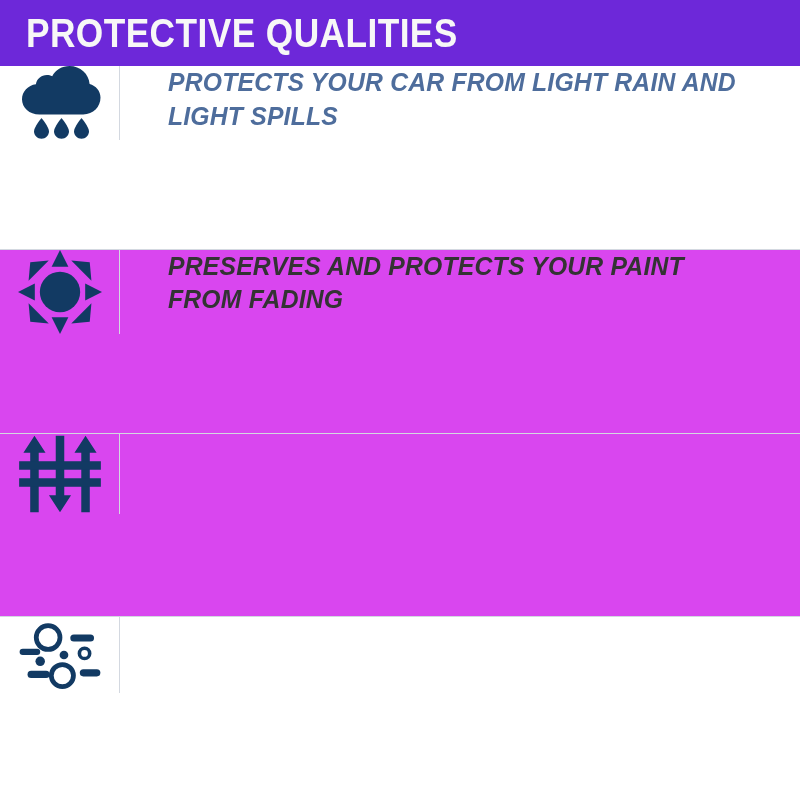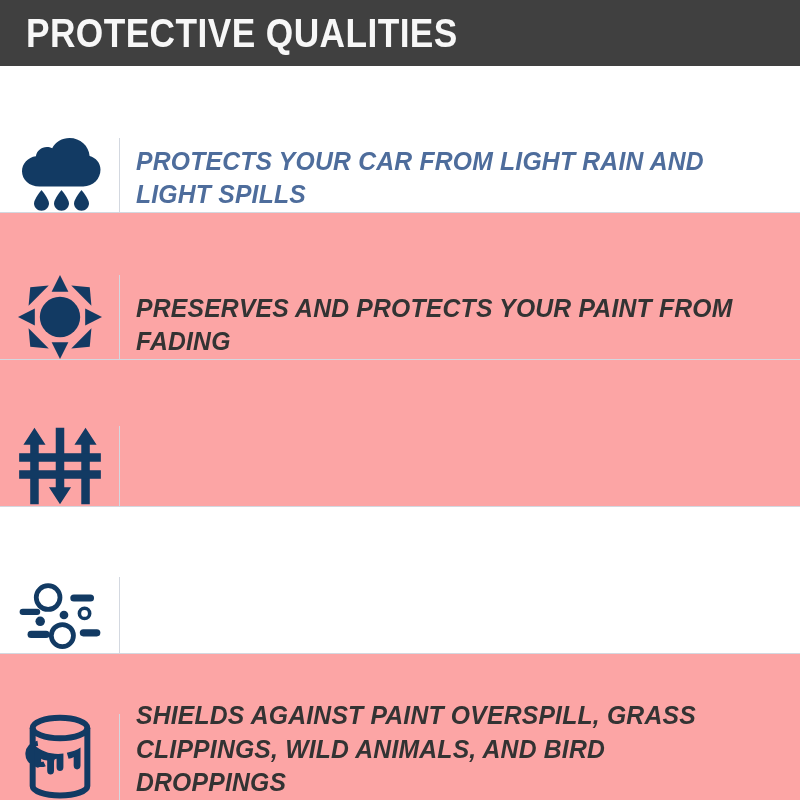--- a/index.html
+++ b/index.html
@@ -17,21 +17,21 @@
     height: 800px;
     position: relative;
     overflow: hidden;
     background: #ffffff;
     box-sizing: border-box;
   }
 
   
   .header {
     height: 66px;
-    background: #404040;
+    background: #6d28d9;
     display: flex;
     align-items: center;
     padding-left: 26px;
     box-sizing: border-box;
   }
   .header-title {
     color: #f7f7f7;
     font-family: "Liberation Sans Narrow", "Liberation Sans", sans-serif;
     font-size: 41px;
     font-weight: bold;
@@ -44,30 +44,31 @@
 
   
   .rows {
     height: 734px;
     display: flex;
     flex-direction: column;
   }
   .row {
     flex: 1 1 0;
     display: flex;
-    align-items: flex-end;
+    align-items: flex-start;
     position: relative;
     border-bottom: 1px solid #d3d8e0;
     box-sizing: border-box;
+    gap: 32px;
   }
   .row:last-child {
     border-bottom: none;
   }
   .row.bg-white   { background: #ffffff; }
-  .row.bg-tint    { background: #fca5a5; }
+  .row.bg-tint    { background: #d946ef; }
 
   .icon-cell {
     width: 120px;
     flex: 0 0 120px;
     display: flex;
     align-items: center;
     justify-content: center;
     border-right: 1px solid #d3d8e0;
     box-sizing: border-box;
   }
@@ -191,47 +192,15 @@
               <rect x="4" y="40" width="26" height="8" rx="4"></rect>
               <rect x="68" y="22" width="30" height="9" rx="4.5"></rect>
               <rect x="14" y="68" width="28" height="9" rx="4.5"></rect>
               <rect x="80" y="66" width="26" height="9" rx="4.5"></rect>
             </g>
           </svg>
         </span>
       </div>
     </div>
 
-    <div class="row bg-tint">
-      <div class="icon-cell">
-        <span>
-          <svg width="82" height="86" viewBox="0 0 96 100" aria-hidden="true">
-            <g fill="none" stroke="#123a63" stroke-width="7">
-
-              <path d="M22 34 C8 36 6 54 20 58 C24 59 28 59 30 58" stroke-width="6"></path>
-
-              <path d="M16 16 L16 84 C16 90 30 95 48 95 C66 95 80 90 80 84 L80 16"></path>
-
-              <ellipse cx="48" cy="16" rx="32" ry="12"></ellipse>
-            </g>
-            <g fill="#123a63">
-
-              <path d="M18 36
-                       C26 44 40 48 52 46
-                       L52 62 C52 68 44 68 44 62
-                       L44 52
-                       C42 52 41 53 41 56
-                       L41 66 C41 72 33 72 33 66
-                       L33 54
-                       C30 54 28 53 26 52
-                       L26 58 C26 64 18 64 18 58 Z"></path>
-              <path d="M56 45 C62 44 68 42 72 39 L72 60 C72 66 64 66 64 60 L64 50 C62 51 60 52 58 52 Z"></path>
-            </g>
-          </svg>
-        </span>
-      </div>
-      <div class="text-cell">
-        <div class="row-text text-dark">SHIELDS AGAINST PAINT OVERSPILL, GRASS CLIPPINGS, WILD ANIMALS, AND BIRD DROPPINGS</div>
-      </div>
-    </div>
 
   </div>
 </div>
 
 </body></html>

